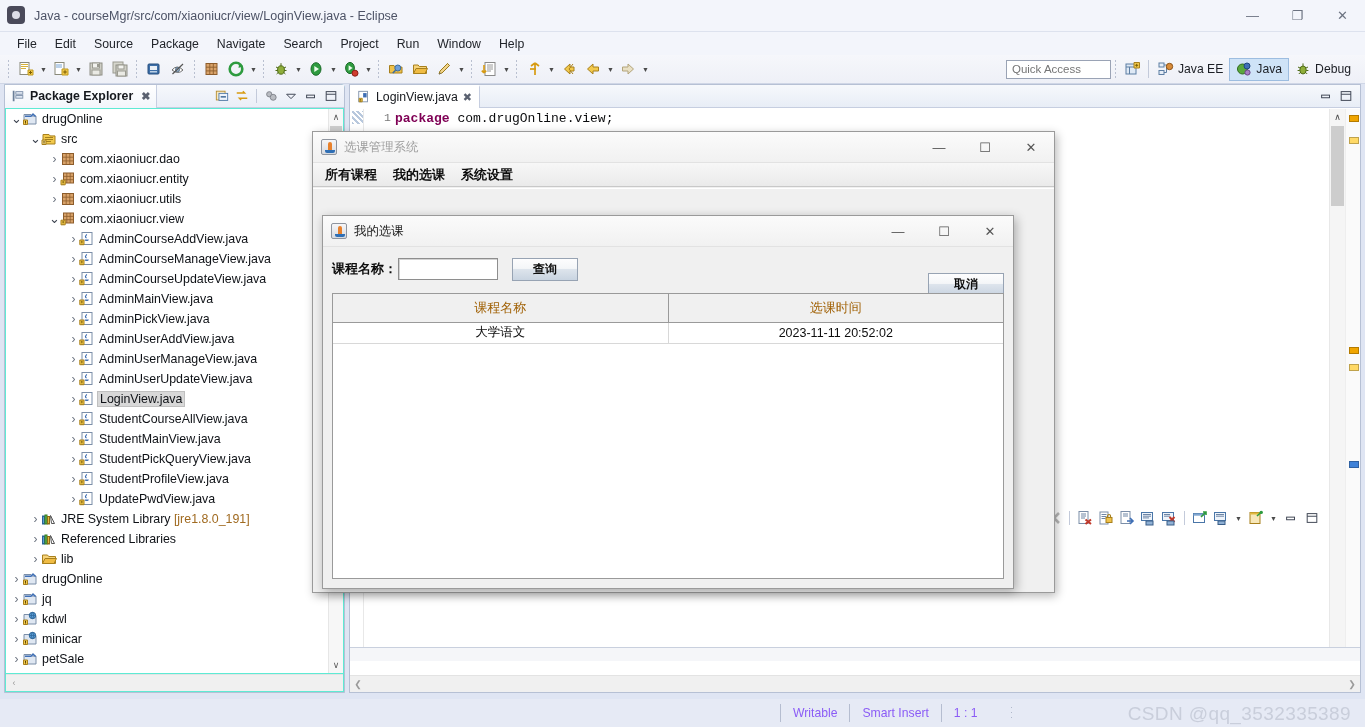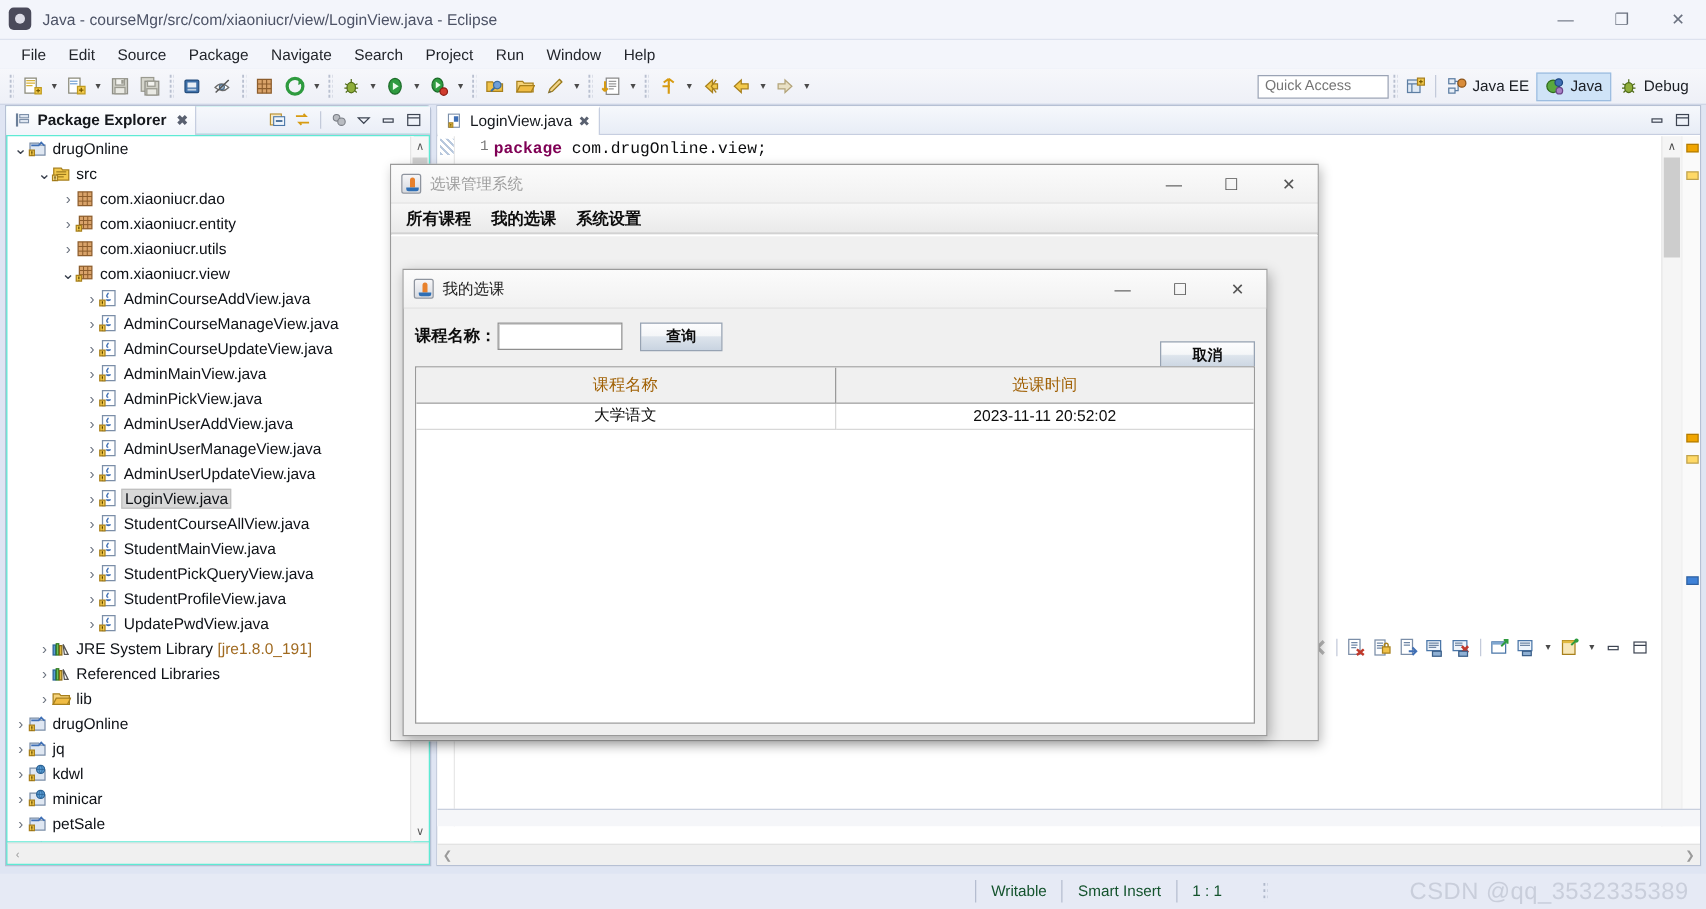--- a/index.html
+++ b/index.html
@@ -170,21 +170,21 @@
   .ed-hscroll .arrow { width:16px; text-align:center; color:#9a9a9a; font-size:9px; }
   .ed-split-line { position:absolute; left:0; right:0; bottom:31px; height:14px;
       border-top:1px solid #c9d0de; background:#f5f6f9; }
 
   
   .statusbar {
     position:absolute; left:0; bottom:0; width:1365px; height:28px;
     background:#e6eaf5; display:flex; align-items:center;
   }
   .sb-sep { width:1px; height:18px; background:#b5bdd0; }
-  .sb-cell { padding:0 12px; font-size:12.2px; color:#14532d; }
+  .sb-cell { padding:0 12px; font-size:12.2px; color:#8b5cf6; }
   .sb-grip { width:4px; height:16px; margin-left:20px;
     background-image:radial-gradient(circle, #b0b8ca 1px, transparent 1px);
     background-size:3px 5px; }
   .watermark {
     position:absolute; right:14px; bottom:2px;
     font-size:19px; color:#c9cedb; letter-spacing:0.4px;
     font-family:"Liberation Sans", sans-serif;
   }
 
   

